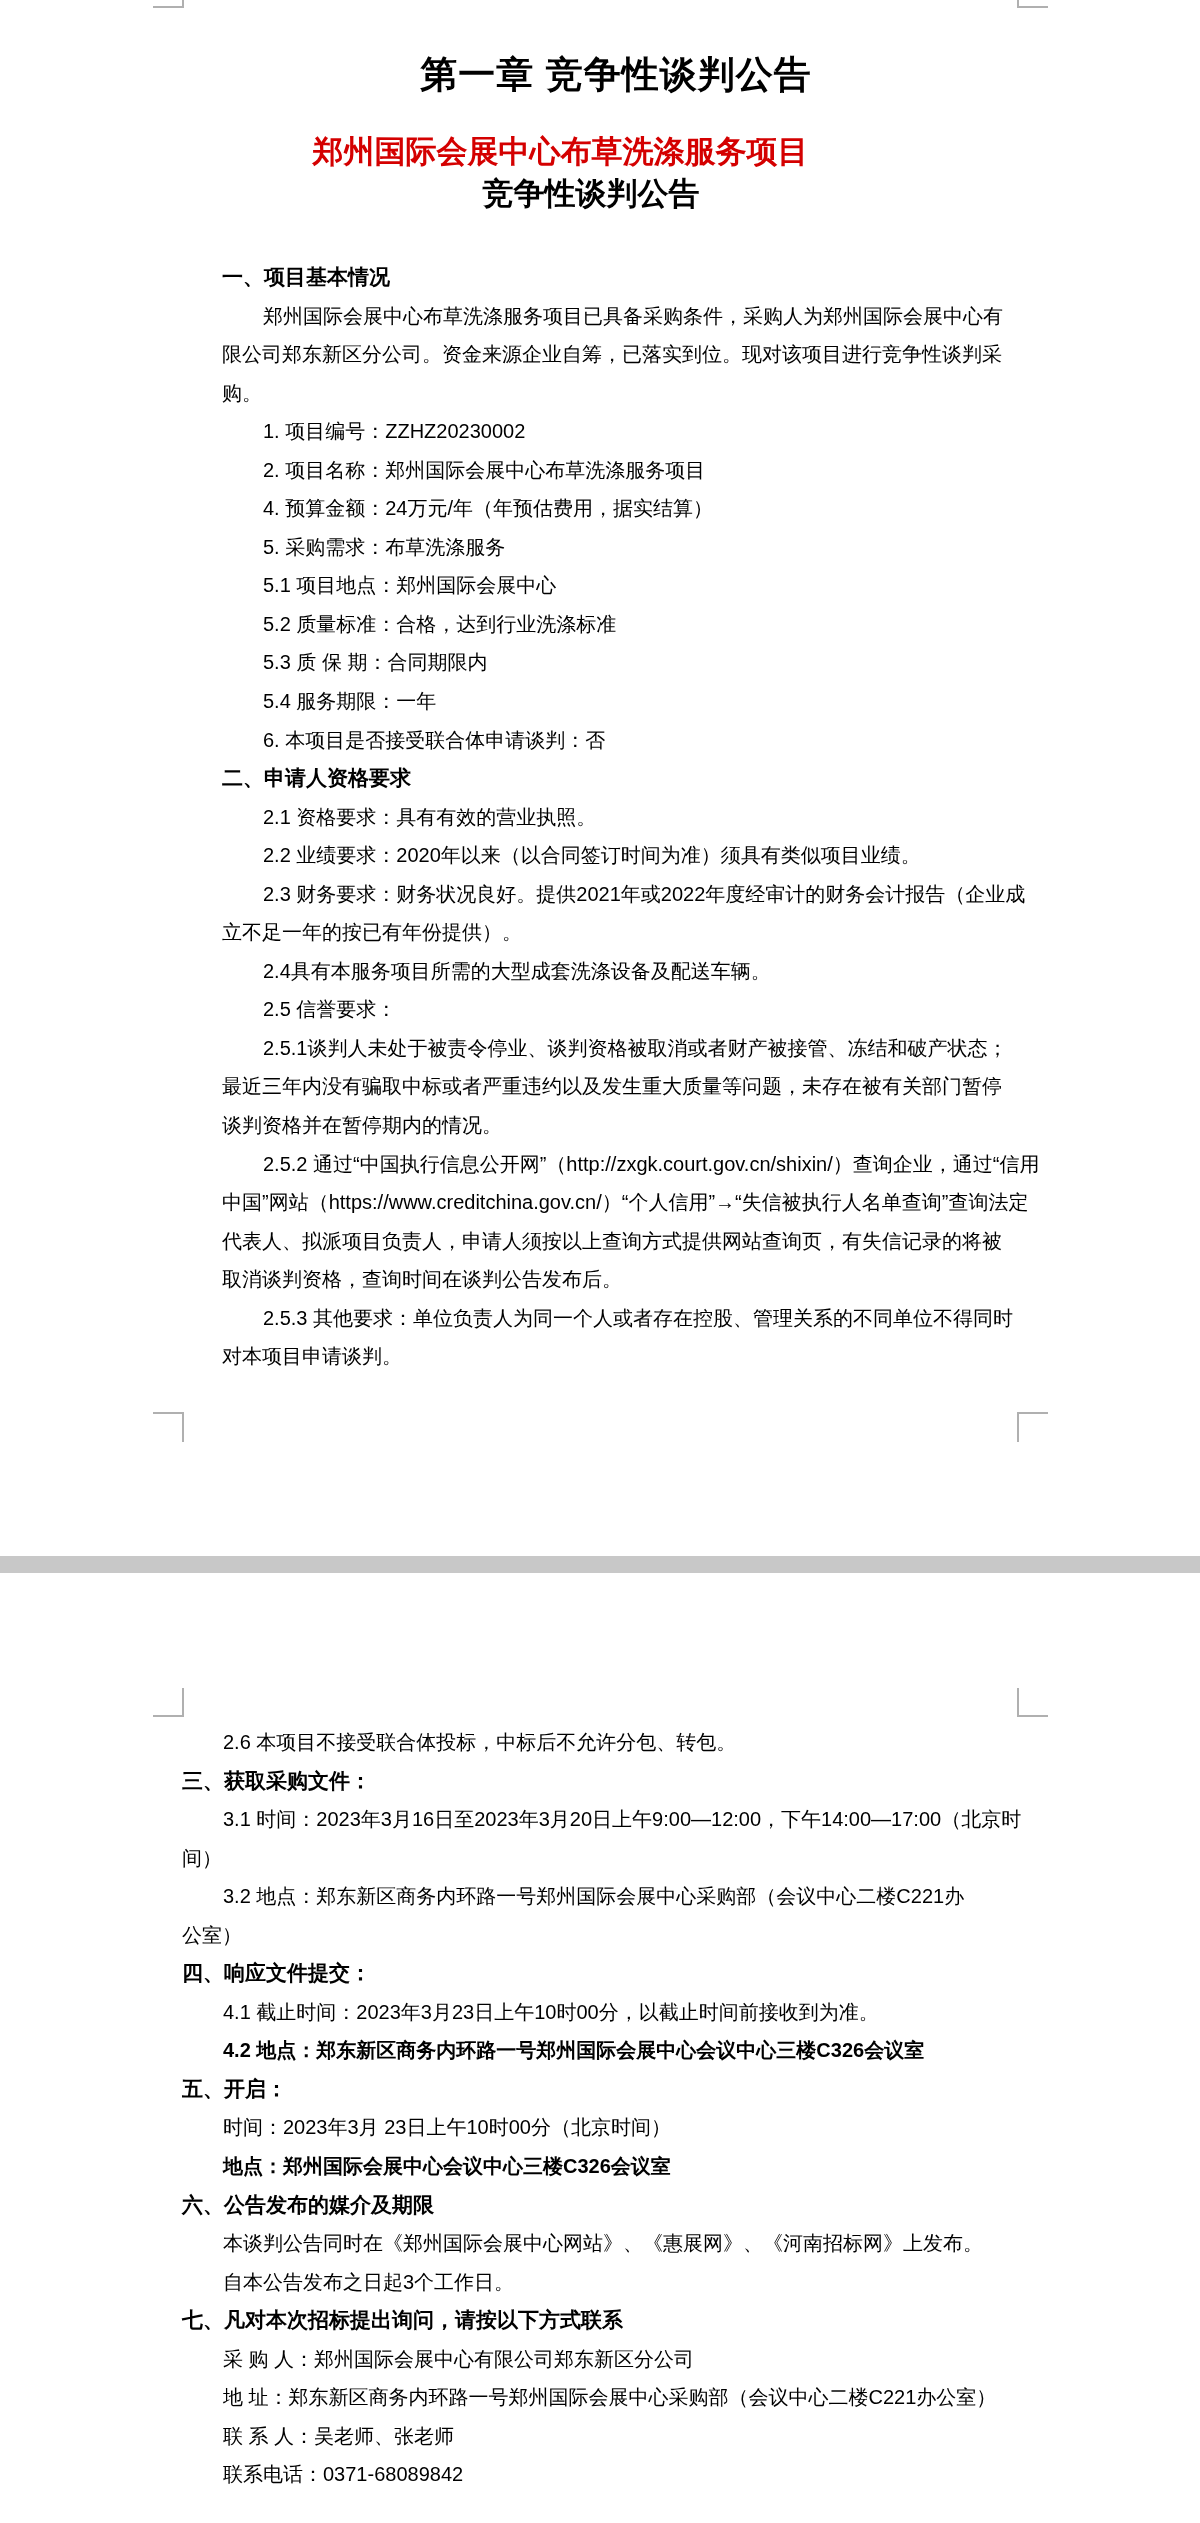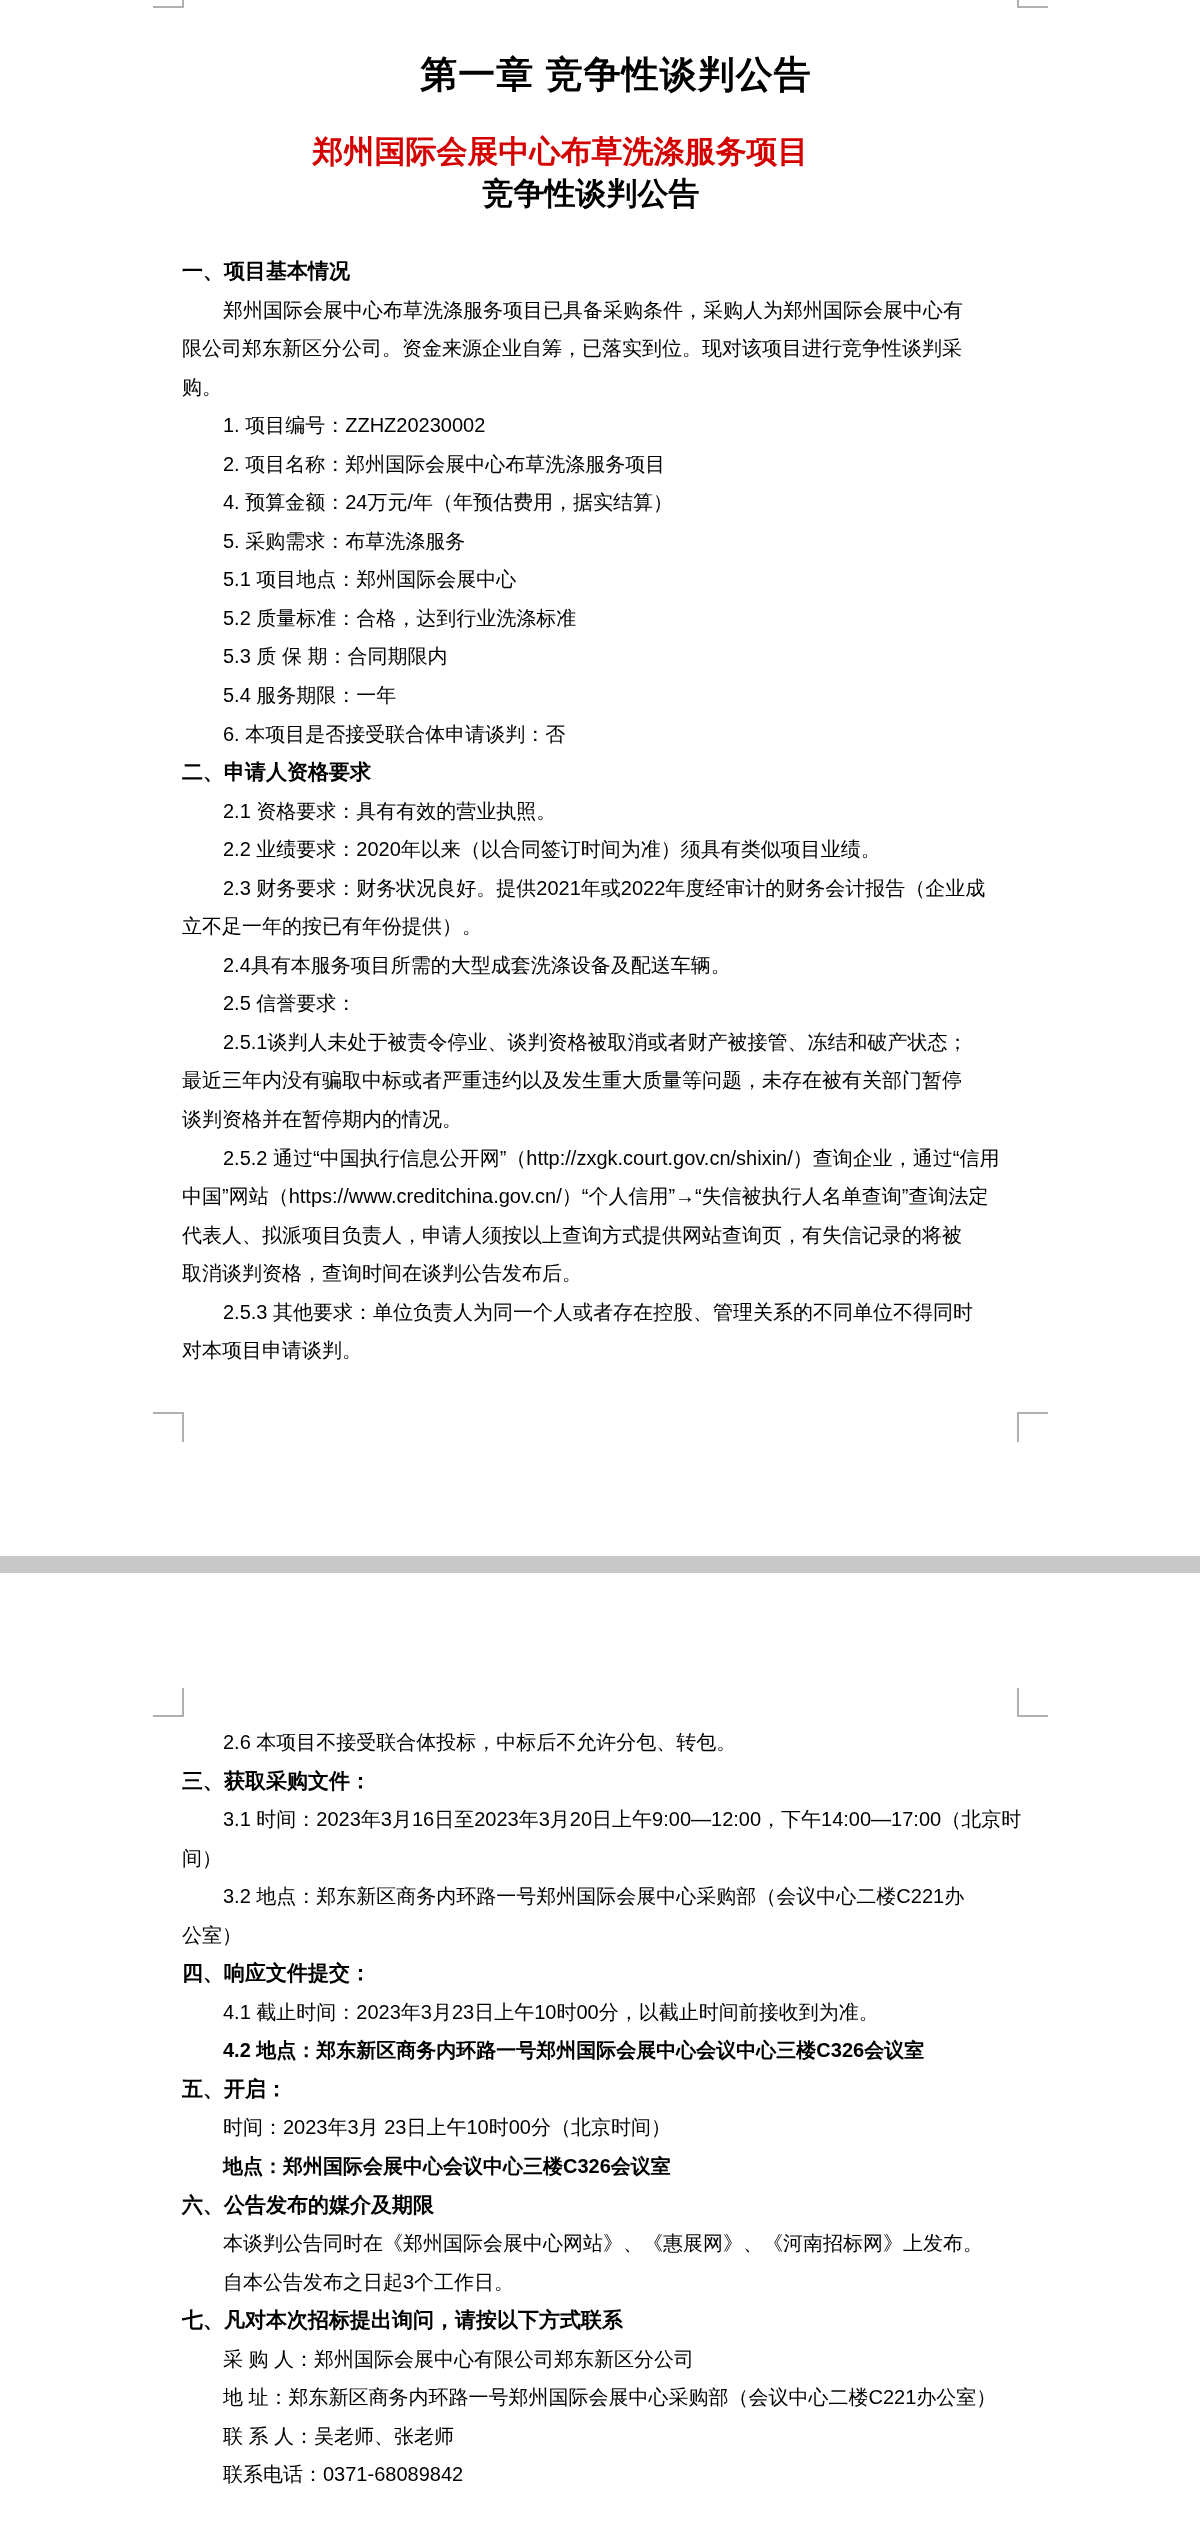--- a/index.html
+++ b/index.html
@@ -30,21 +30,21 @@
     position:absolute;left:182px;width:870px;
     font-size:20px;
   }
   .doc-block .ln{
     height:38.55px;line-height:38.55px;
     white-space:nowrap;overflow:visible;
   }
   .ln.ind{padding-left:41px;}
   .ln.h{font-weight:bold;font-size:21px;}
   .ln.b{font-weight:bold;}
-  #p1-content{top:252px;}
+  #p1-content{top:258px;margin-left:40px;}
   #p2-content{top:1723px;}
   
   .cmark{position:absolute;width:29px;height:28px;}
   .cmark.tl{border-right:2px solid #b0b0b0;border-bottom:2px solid #b0b0b0;}
   .cmark.tr{border-left:2px solid #b0b0b0;border-bottom:2px solid #b0b0b0;}
   .cmark.bl{border-right:2px solid #b0b0b0;border-top:2px solid #b0b0b0;}
   .cmark.br{border-left:2px solid #b0b0b0;border-top:2px solid #b0b0b0;}
   
   .page-separator{
     position:absolute;left:0;top:1556px;width:1200px;height:17px;

